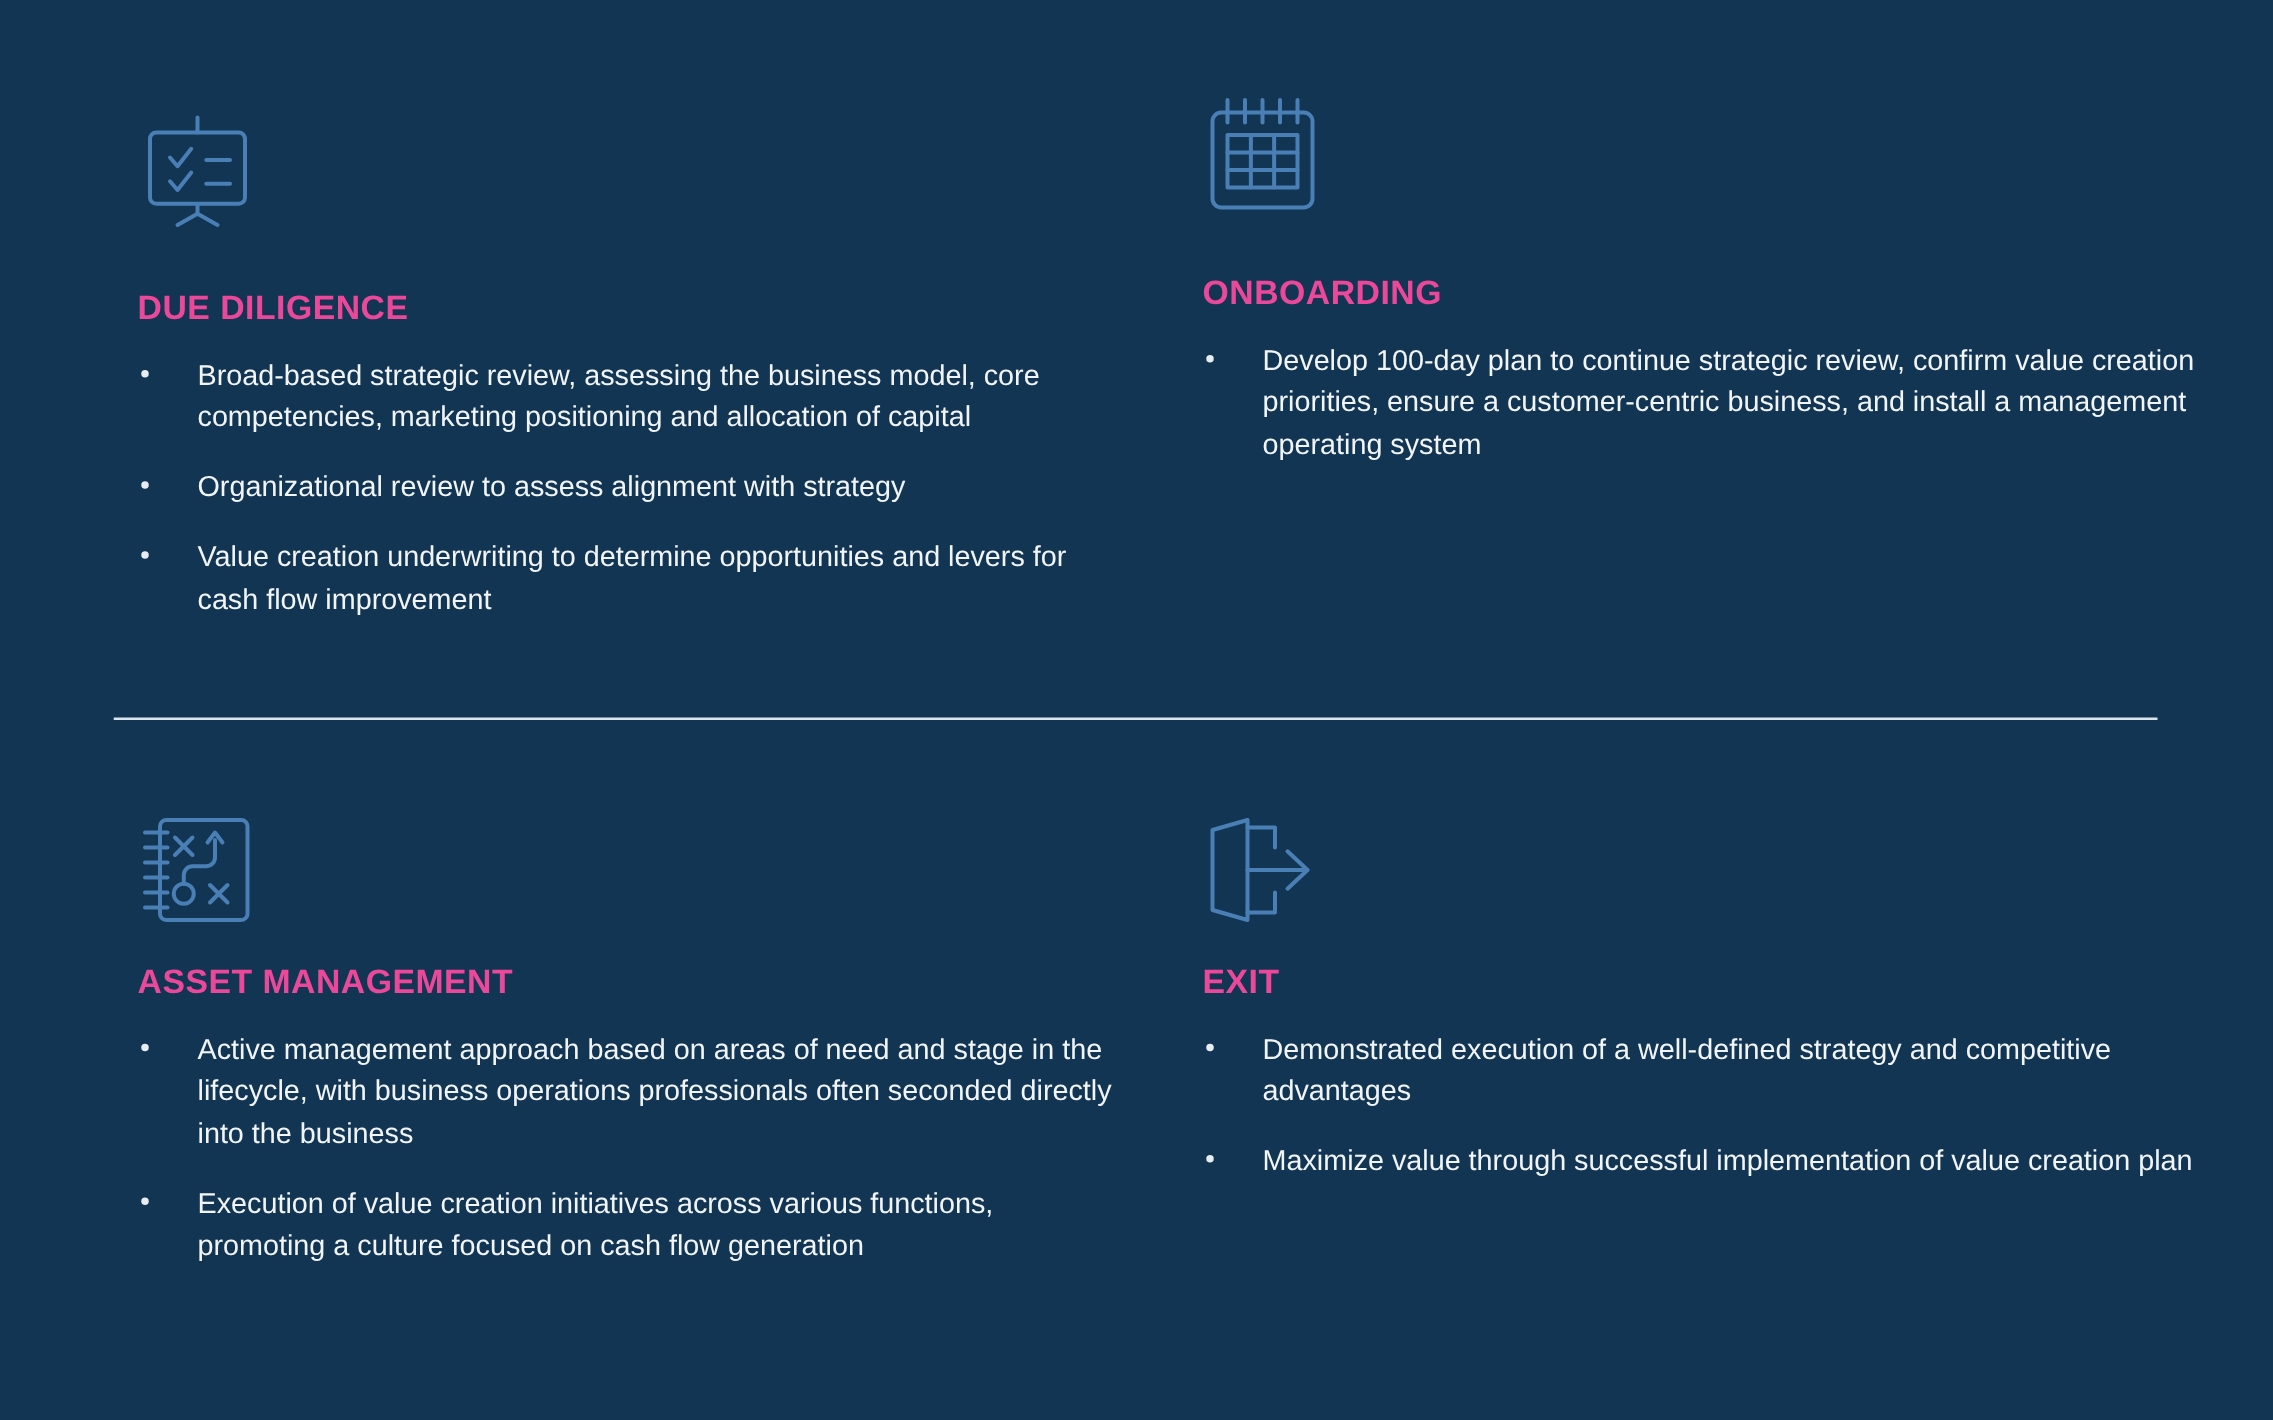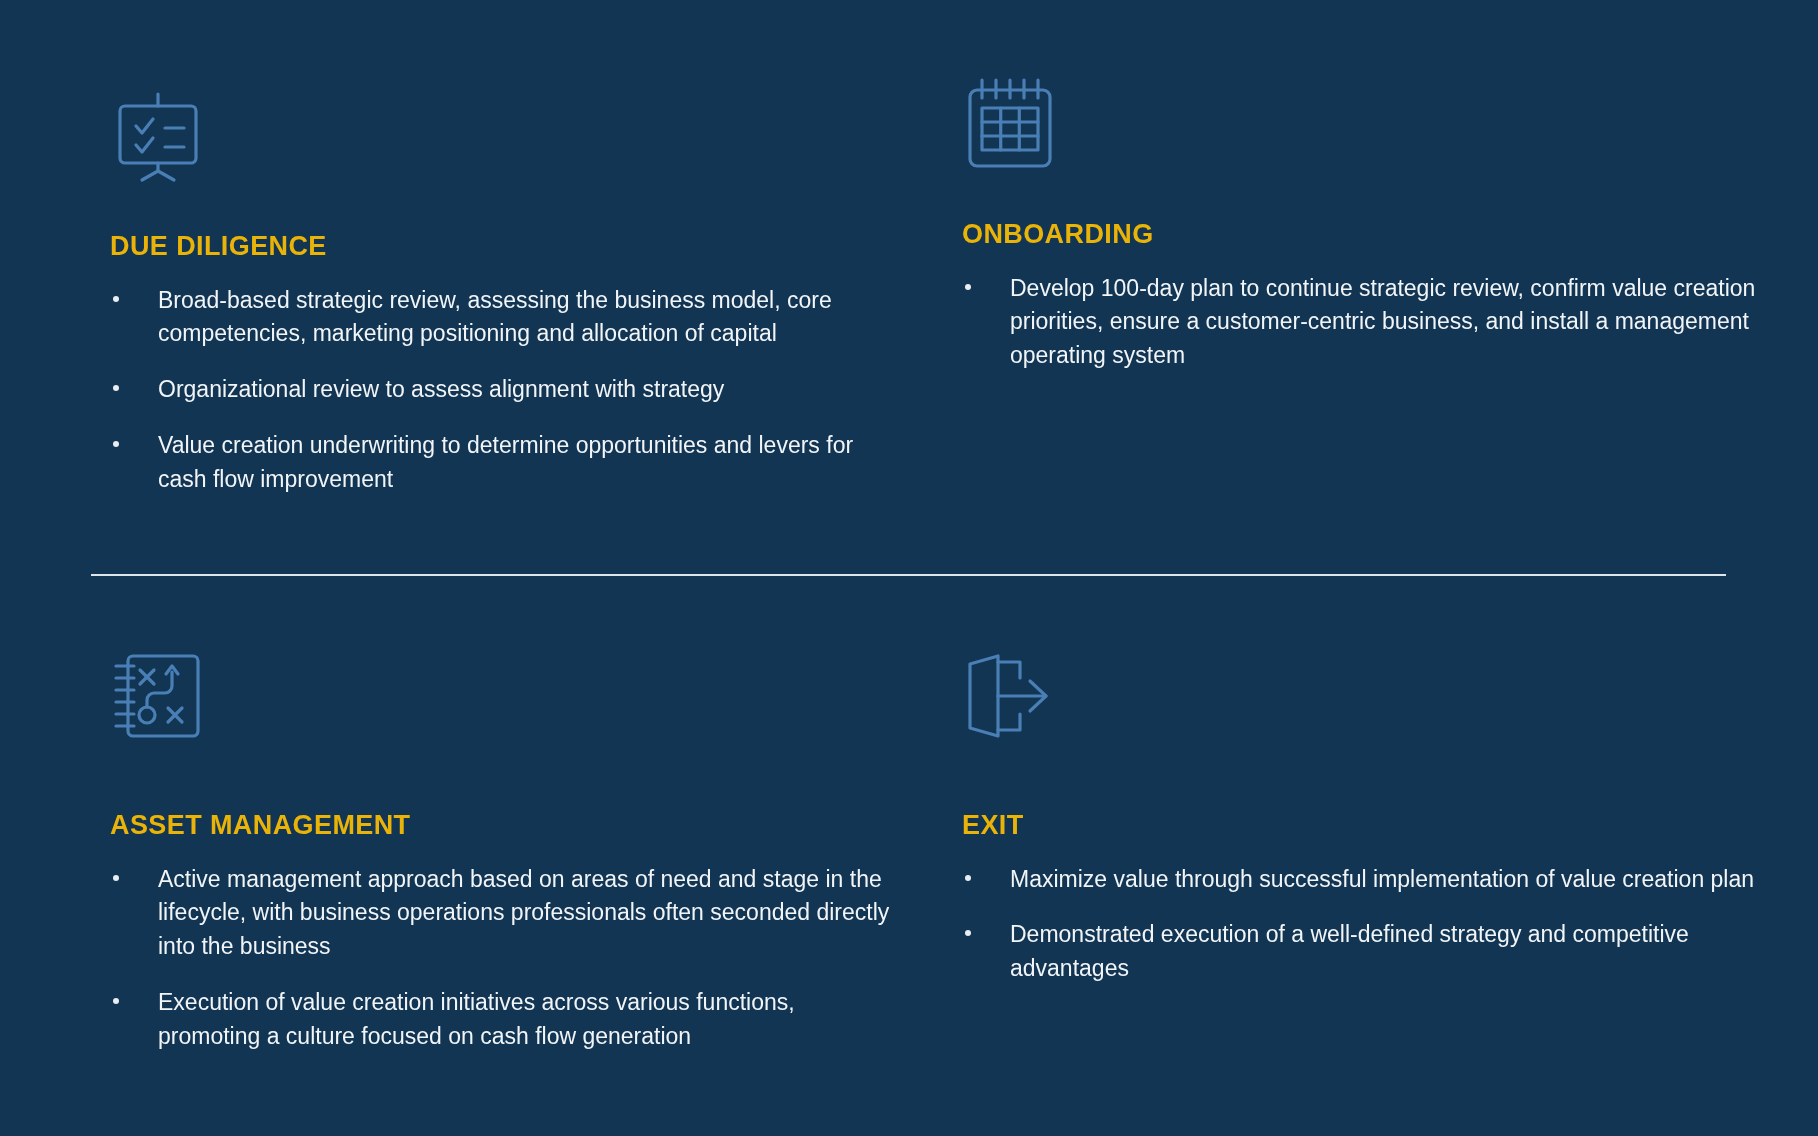--- a/index.html
+++ b/index.html
@@ -48,32 +48,32 @@
     margin: 0 0 0 0;
   }
   .icon-wrap svg {
     display: block;
     width: 96px;
     height: 96px;
     overflow: visible;
   }
 
   .card-title {
-    color: #eab308;
+    color: #ec4899;
     font-size: 27px;
     font-weight: bold;
     letter-spacing: 0.015em;
     margin: 48px 0 0 0;
     line-height: 1.1;
     white-space: nowrap;
   }
 
   .quad-2 .card-title,
   .quad-3 .card-title {
-    margin-top: 67px;
+    margin-top: 27px;
   }
 
   .bullets {
     list-style: none;
     margin: 22px 0 0 0;
     padding: 0;
   }
 
   .bullet {
     position: relative;
@@ -205,25 +205,25 @@
           <path d="M36 14 L58 14 L58 30"></path>
           <path d="M36 82 L58 82 L58 66"></path>
           <line x1="36" y1="48" x2="84" y2="48"></line>
           <path d="M68 33 L84 48 L68 63"></path>
         </svg>
       </div>
       <h2 class="card-title">EXIT</h2>
       <ul class="bullets">
         <li class="bullet">
           <span class="bullet-dot"></span>
+          <span>Demonstrated execution of a well-defined strategy and competitive advantages</span>
+        </li>
+        <li class="bullet">
+          <span class="bullet-dot"></span>
           <span>Maximize value through successful implementation of value creation plan</span>
-        </li>
-        <li class="bullet">
-          <span class="bullet-dot"></span>
-          <span>Demonstrated execution of a well-defined strategy and competitive advantages</span>
         </li>
       </ul>
     </div>
 
   </div>
 
   <div class="divider"></div>
 </div>
 
 </body></html>

